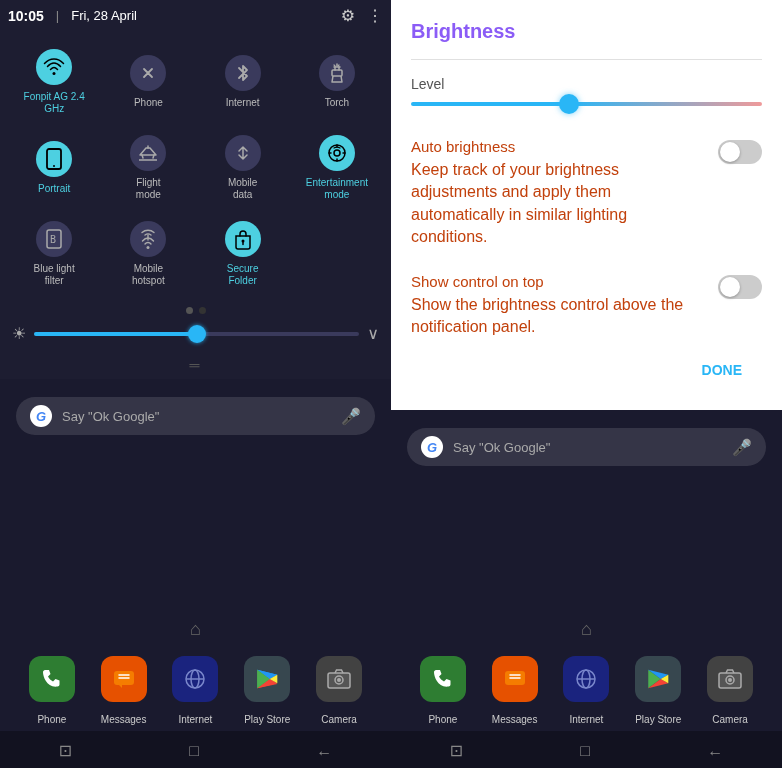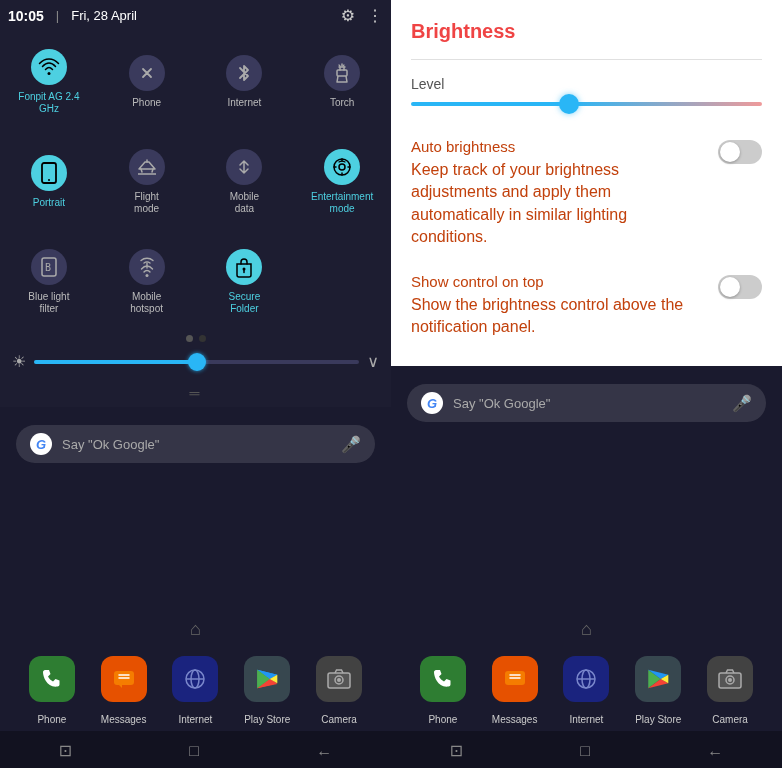--- a/index.html
+++ b/index.html
@@ -37,21 +37,21 @@
     .status-bar .time { font-size: 14px; font-weight: bold; }
     .status-bar .divider { color: #888; }
     .status-bar .date { font-size: 13px; }
     .status-bar .icons { margin-left: auto; display: flex; gap: 12px; }
     .status-bar .icons span { font-size: 16px; color: #ccc; cursor: pointer; }
 
     .quick-tiles {
       display: grid;
       grid-template-columns: repeat(4, 1fr);
       padding: 8px 8px 4px;
-      gap: 16px;
+      gap: 2px;
     }
 
     .tile {
       display: flex;
       flex-direction: column;
       align-items: center;
       justify-content: center;
       padding: 10px 4px 8px;
       cursor: pointer;
       border-radius: 8px;
@@ -208,21 +208,21 @@
     }
 
     .brightness-panel {
       background: #fff;
       padding: 20px 20px 16px;
     }
 
     .brightness-title {
       font-size: 20px;
       font-weight: bold;
-      color: #ef4444;
+      color: #8b5cf6;
       margin-bottom: 16px;
     }
 
     .panel-divider {
       height: 1px;
       background: #e0e0e0;
       margin-bottom: 16px;
     }
 
     .level-label {
@@ -576,20 +576,21 @@
     <div class="setting-row">
       <div class="setting-text">
         <div class="setting-title">Show control on top</div>
         <div class="setting-desc">Show the brightness control above the notification panel.</div>
       </div>
       <div class="toggle">
         <div class="toggle-thumb"></div>
       </div>
     </div>
 
+    <div class="done-button">DONE</div>
   </div>
 
   <div class="home-screen-right">
 
     <div class="google-search-bar">
       <div class="g-circle">G</div>
       <span class="search-text">Say "Ok Google"</span>
       <span class="mic-icon">🎤</span>
     </div>
 

